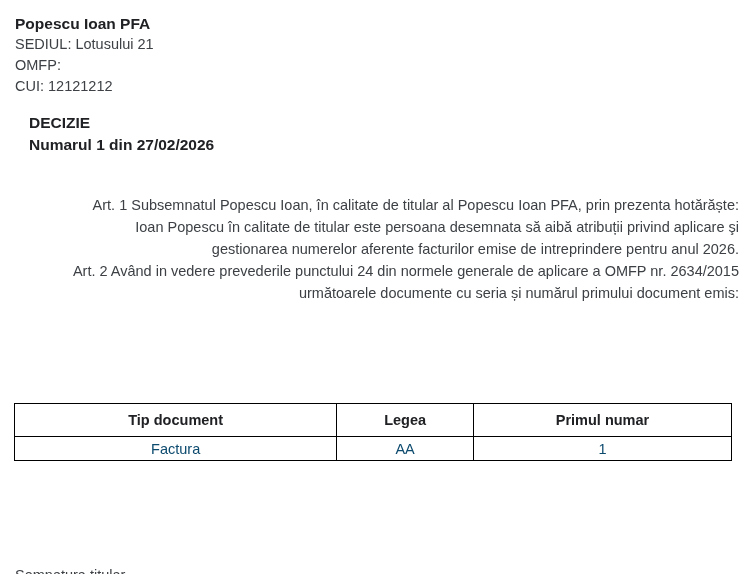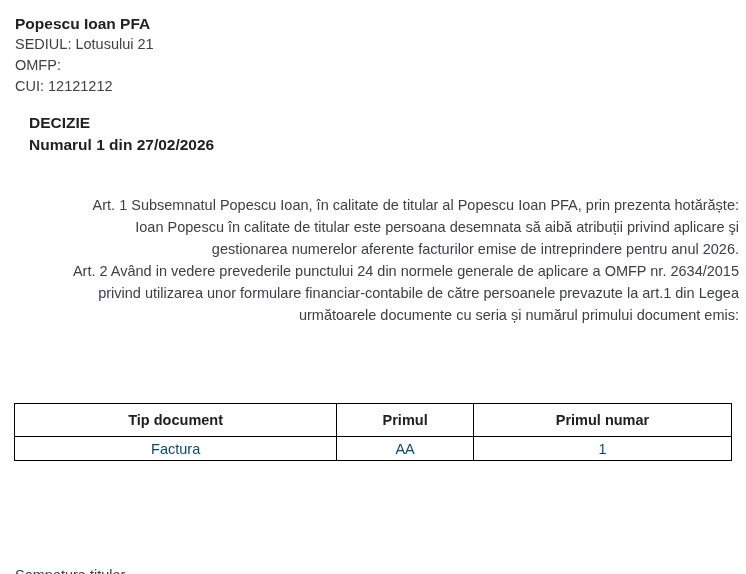--- a/index.html
+++ b/index.html
@@ -110,30 +110,29 @@
   </div>
 
   <div class="body-block">
     <div>
       <div class="line">Art. 1 Subsemnatul Popescu Ioan, în calitate de titular al Popescu Ioan PFA, prin prezenta hotărăște:</div>
       <div class="line">Ioan Popescu în calitate de titular este persoana desemnata să aibă atribuții privind aplicare şi</div>
       <div class="line">gestionarea numerelor aferente facturilor emise de intreprindere pentru anul 2026.</div>
     </div>
     <div>
       <div class="line">Art. 2 Având in vedere prevederile punctului 24 din normele generale de aplicare a OMFP nr. 2634/2015</div>
-      <div class="line">privind utilizarea unor formulare financiar-contabile de către persoanele prevazute la art.1 din Legea</div>
       <div class="line">următoarele documente cu seria și numărul primului document emis:</div>
     </div>
   </div>
 
   <table class="doc-table">
     <thead>
       <tr>
         <th class="col-tip">Tip document</th>
-        <th class="col-serie">Primul</th>
+        <th class="col-serie">Legea</th>
         <th class="col-numar">Primul numar</th>
       </tr>
     </thead>
     <tbody>
       <tr>
         <td>Factura</td>
         <td>AA</td>
         <td>1</td>
       </tr>
     </tbody>

